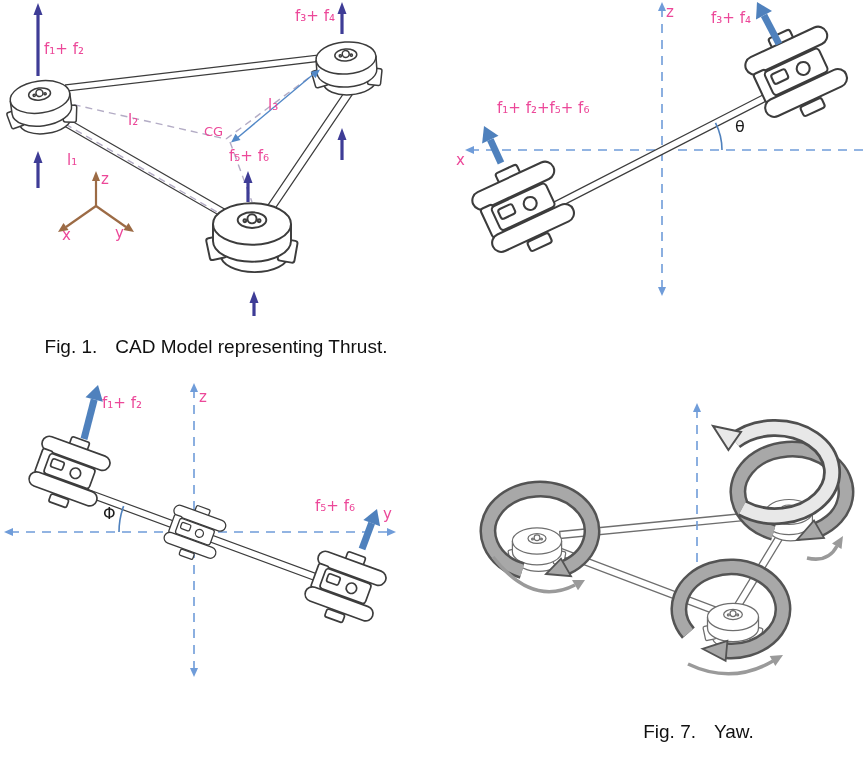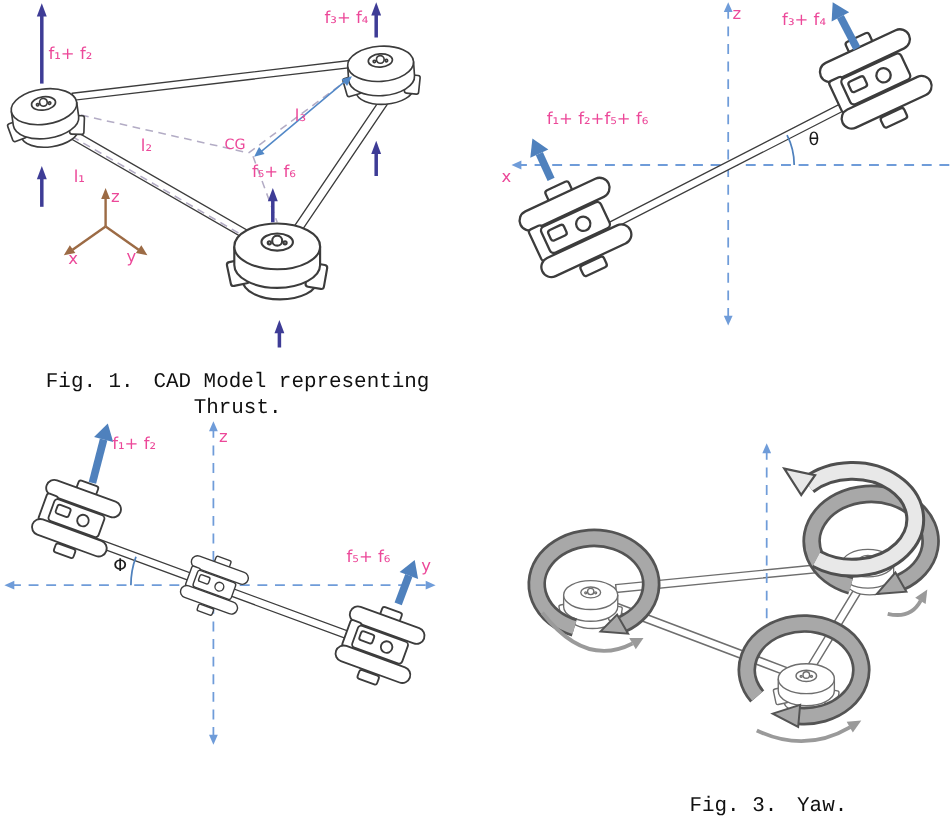--- a/index.html
+++ b/index.html
@@ -3,21 +3,21 @@
 <meta charset="utf-8">
 <style>
   html,body{margin:0;padding:0;background:#ffffff;}
   .page{position:relative;width:865px;height:759px;background:#ffffff;overflow:hidden;
         font-family:"DejaVu Sans",sans-serif;}
   svg.panel{position:absolute;display:block;}
   .lbl{position:absolute;color:#ec4899;font-size:15px;line-height:1.1;white-space:nowrap;
        font-family:"DejaVu Sans",sans-serif;}
   .lbl.small{font-size:13px;}
   .lbl.dark{color:#1a1a1a;font-size:16px;}
-  .caption{position:absolute;font-family:Liberation Mono, monospace;
+  .caption{position:absolute;font-family:Liberation Sans, sans-serif;
            font-size:19px;color:#101010;text-align:center;line-height:1.2;}
   .caption .gap{display:inline-block;width:18px;}
 </style>
 </head>
 <body>
 
 <div class="page">
 
   <svg width="0" height="0" style="position:absolute">
     <defs>
@@ -184,21 +184,21 @@
       <path d="M256 299 Q300 320 341 296"></path>
       <polygon points="351,290 343.3,300.9 337.7,291.1" fill="#9A9A9A" stroke="none"></polygon>
     </g>
   </svg>
 
   <span class="lbl" style="left:44px;top:41px">f₁+ f₂</span>
   <span class="lbl" style="left:295px;top:8px">f₃+ f₄</span>
   <span class="lbl" style="left:229px;top:148px">f₅+ f₆</span>
   <span class="lbl small" style="left:204px;top:125px">CG</span>
   <span class="lbl" style="left:67px;top:152px">l₁</span>
-  <span class="lbl" style="left:128px;top:124px">l₂</span>
+  <span class="lbl" style="left:128px;top:112px">l₂</span>
   <span class="lbl" style="left:268px;top:97px">l₃</span>
   <span class="lbl" style="left:101px;top:171px">z</span>
   <span class="lbl" style="left:62px;top:227px">x</span>
   <span class="lbl" style="left:115px;top:225px">y</span>
 
   <span class="lbl" style="left:666px;top:4px">z</span>
   <span class="lbl" style="left:456px;top:152px">x</span>
   <span class="lbl" style="left:711px;top:10px">f₃+ f₄</span>
   <span class="lbl" style="left:497px;top:100px">f₁+ f₂+f₅+ f₆</span>
   <span class="lbl dark" style="left:735px;top:118px">θ</span>
@@ -206,16 +206,16 @@
   <span class="lbl" style="left:199px;top:389px">z</span>
   <span class="lbl" style="left:383px;top:506px">y</span>
   <span class="lbl" style="left:102px;top:395px">f₁+ f₂</span>
   <span class="lbl" style="left:315px;top:498px">f₅+ f₆</span>
   <span class="lbl dark" style="left:103px;top:505px">Φ</span>
 
   <div class="caption" style="left:0;top:336px;width:432px;padding-right:60px">
     <span>Fig. 1.</span><span class="gap"></span><span>CAD Model representing Thrust.</span>
   </div>
   <div class="caption" style="left:432px;top:721px;width:433px;padding-left:100px;box-sizing:border-box">
-    <span>Fig. 3.</span><span class="gap"></span><span>Yaw.</span>
+    <span>Fig. 7.</span><span class="gap"></span><span>Yaw.</span>
   </div>
 
 </div>
 
 </body></html>

